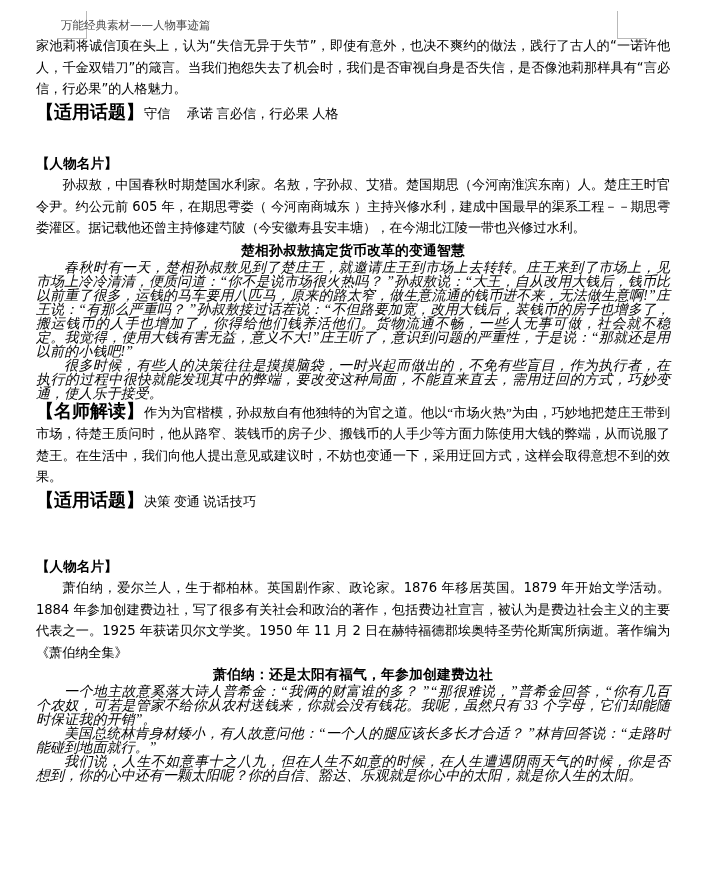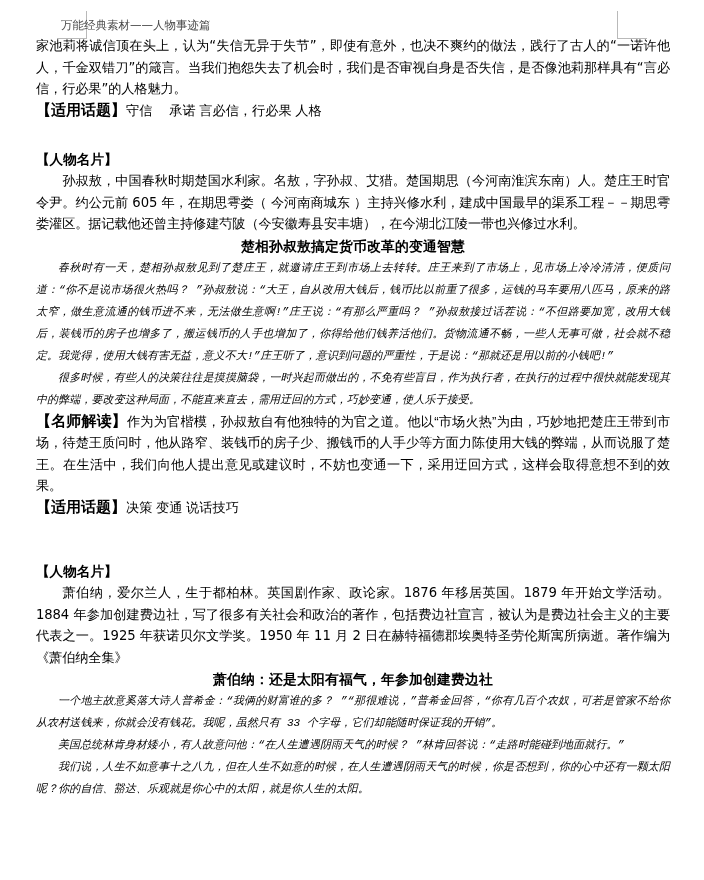--- a/index.html
+++ b/index.html
@@ -78,39 +78,39 @@
     font-family: "DejaVu Sans", "Liberation Sans", sans-serif;
     font-size: 13.2px;
     line-height: 21.5px;
     text-align: justify;
     text-justify: inter-ideograph;
     letter-spacing: -0.1px;
   }
 
   
   .kai {
-    font-family: Liberation Mono, monospace;
-    font-size: 11px;
-    line-height: 22px;
+    font-family: Liberation Serif, serif;
+    font-size: 14px;
+    line-height: 14px;
     text-align: justify;
     text-justify: inter-ideograph;
     font-style: italic;
     letter-spacing: 0.1px;
   }
 
   .indent { text-indent: 2em; }
 
   
   .tag {
     font-weight: bold;
     font-family: Liberation Serif, serif;
-    font-size: 15px;
+    font-size: 18px;
   }
   .tag-body {
-    font-family: Liberation Sans, sans-serif;
+    font-family: Liberation Serif, serif;
     font-size: 13.2px;
   }
 
   .section-label {
     font-weight: bold;
     font-family: "DejaVu Sans", "Liberation Sans", sans-serif;
     font-size: 13.6px;
     line-height: 21.5px;
   }
 
@@ -176,18 +176,18 @@
 
     <p class="section-label">【人物名片】</p>
 
     <p class="hei indent">萧伯纳，爱尔兰人，生于都柏林。英国剧作家、政论家。1876 年移居英国。1879 年开始文学活动。1884 年参加创建费边社，写了很多有关社会和政治的著作，包括费边社宣言，被认为是费边社会主义的主要代表之一。1925 年获诺贝尔文学奖。1950 年 11 月 2 日在赫特福德郡埃奥特圣劳伦斯寓所病逝。著作编为《萧伯纳全集》</p>
 
     <p class="story-title">萧伯纳：还是太阳有福气，年参加创建费边社</p>
 
 
     <p class="kai indent">一个地主故意奚落大诗人普希金：“我俩的财富谁的多？ ”“那很难说，”普希金回答，“你有几百个农奴，可若是管家不给你从农村送钱来，你就会没有钱花。我呢，虽然只有 33 个字母，它们却能随时保证我的开销”。</p>
 
-    <p class="kai indent">美国总统林肯身材矮小，有人故意问他：“在人生遭遇阴雨天气的时候？ ”林肯回答说：“走路时能碰到地面就行。”</p>
+    <p class="kai indent">美国总统林肯身材矮小，有人故意问他：“一个人的腿应该长多长才合适？ ”林肯回答说：“走路时能碰到地面就行。”</p>
 
     <p class="kai indent">我们说，人生不如意事十之八九，但在人生不如意的时候，在人生遭遇阴雨天气的时候，你是否想到，你的心中还有一颗太阳呢？你的自信、豁达、乐观就是你心中的太阳，就是你人生的太阳。</p>
 
   </div>
 </div>
 
 </body></html>

